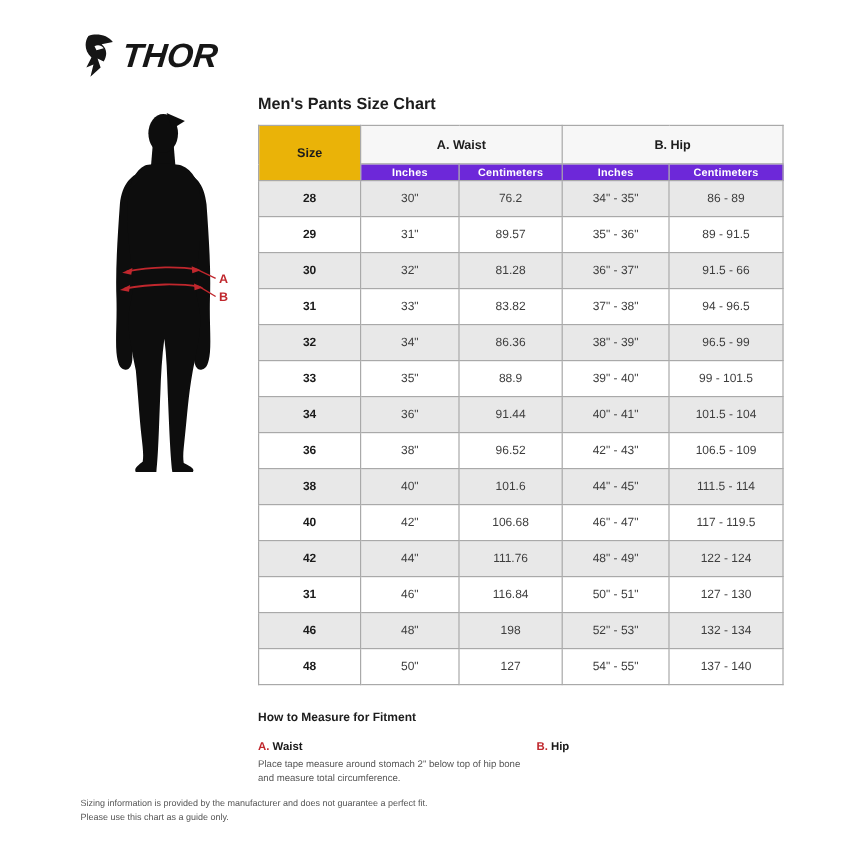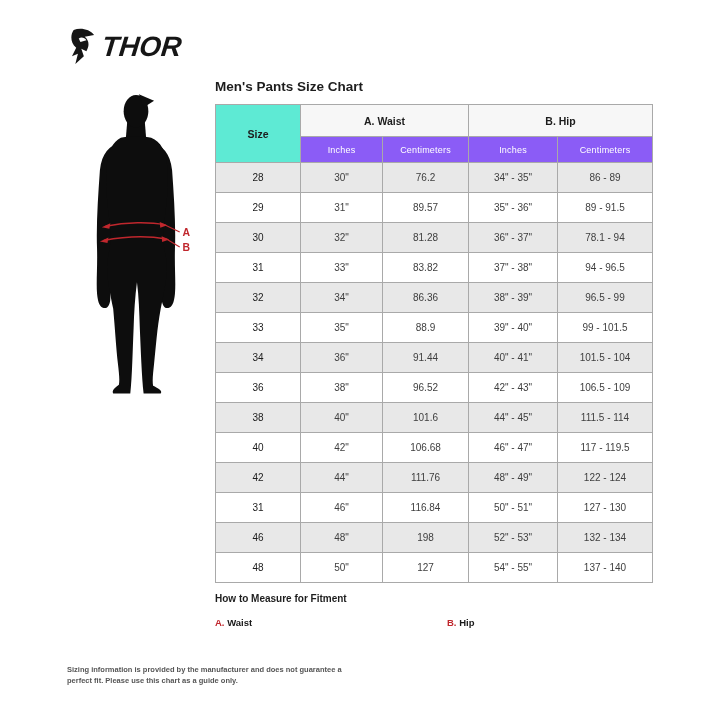--- a/index.html
+++ b/index.html
@@ -39,46 +39,46 @@
   }
   table.size-table th, table.size-table td {
     border: 1px solid #a9a9a9;
     text-align: center; vertical-align: middle;
   }
   th.group-head {
     height: 32px; background: #f7f7f7;
     font-size: 10.5px; font-weight: bold; color: #1c1c1c;
   }
   th.size-head {
-    background: #5eead4; font-size: 10.5px; font-weight: bold; color: #1c1c1c;
+    background: #eab308; font-size: 10.5px; font-weight: bold; color: #1c1c1c;
   }
   tr.sub-head th {
-    height: 26px; background: #8b5cf6; color: #fff;
-    font-size: 9px; font-weight: normal; letter-spacing: 0.2px;
+    height: 14px; background: #6d28d9; color: #fff;
+    font-size: 9px; font-weight: bold; letter-spacing: 0.2px;
   }
   tbody td { height: 30px; font-size: 10px; color: #3e3e3e; background: #fff; }
-  tbody td.size-cell { font-weight: normal; color: #1b1b1b; margin-left: 24px; }
+  tbody td.size-cell { font-weight: bold; color: #1b1b1b; margin-left: 24px; }
   tbody tr:nth-child(odd) td { background: #e8e8e8; }
 
   
   .howto-heading {
     position: absolute; left: 215px; top: 593px;
     font-size: 10px; font-weight: bold; color: #1d1d1d;
   }
   .howto-item { position: absolute; top: 617px; width: 226px; }
   .howto-item.a { left: 215px; }
   .howto-item.b { left: 447px; }
   .howto-item h4 { font-size: 9.5px; font-weight: bold; color: #191919; margin-bottom: 3px; }
   .howto-item h4 .letter { color: #c0272d; }
   .howto-item p { font-size: 8px; line-height: 1.45; color: #555; }
 
   
   .disclaimer {
     position: absolute; left: 67px; top: 664px; width: 300px;
-    font-size: 7.5px; line-height: 1.5; color: #555; font-weight: bold;
+    font-size: 7.5px; line-height: 1.5; color: #555;
   }
 </style>
 </head>
 <body>
 
 <div class="logo">
   <svg class="logo-icon" viewBox="0 0 40 44">
     <path fill="#161616" d="M9 2 C17 -1 28 1 33 8 L22 10 C27 14 28 20 24 27 L18 24 L21 33 L11 42 L14 30 L7 33 L12 23 C5 17 5 8 9 2 Z"></path>
     <path fill="#fff" d="M15 12 C18 10 22 11 24 14 L17 16 Z"></path>
   </svg>
@@ -154,21 +154,21 @@
         <td>31"</td>
         <td>89.57</td>
         <td>35" - 36"</td>
         <td>89 - 91.5</td>
       </tr>
       <tr>
         <td class="size-cell">30</td>
         <td>32"</td>
         <td>81.28</td>
         <td>36" - 37"</td>
-        <td>78.1 - 94</td>
+        <td>91.5 - 66</td>
       </tr>
       <tr>
         <td class="size-cell">31</td>
         <td>33"</td>
         <td>83.82</td>
         <td>37" - 38"</td>
         <td>94 - 96.5</td>
       </tr>
       <tr>
         <td class="size-cell">32</td>
@@ -240,19 +240,20 @@
         <td>54" - 55"</td>
         <td>137 - 140</td>
       </tr>
     </tbody>
 </table>
 
 <div class="howto-heading">How to Measure for Fitment</div>
 
 <div class="howto-item a">
   <h4><span class="letter">A.</span><span> Waist</span></h4>
+  <p>Place tape measure around stomach 2" below top of hip bone and measure total circumference.</p>
 </div>
 
 <div class="howto-item b">
   <h4><span class="letter">B.</span><span> Hip</span></h4>
 </div>
 
 <div class="disclaimer">Sizing information is provided by the manufacturer and does not guarantee a perfect fit. Please use this chart as a guide only.</div>
 
 </body></html>

